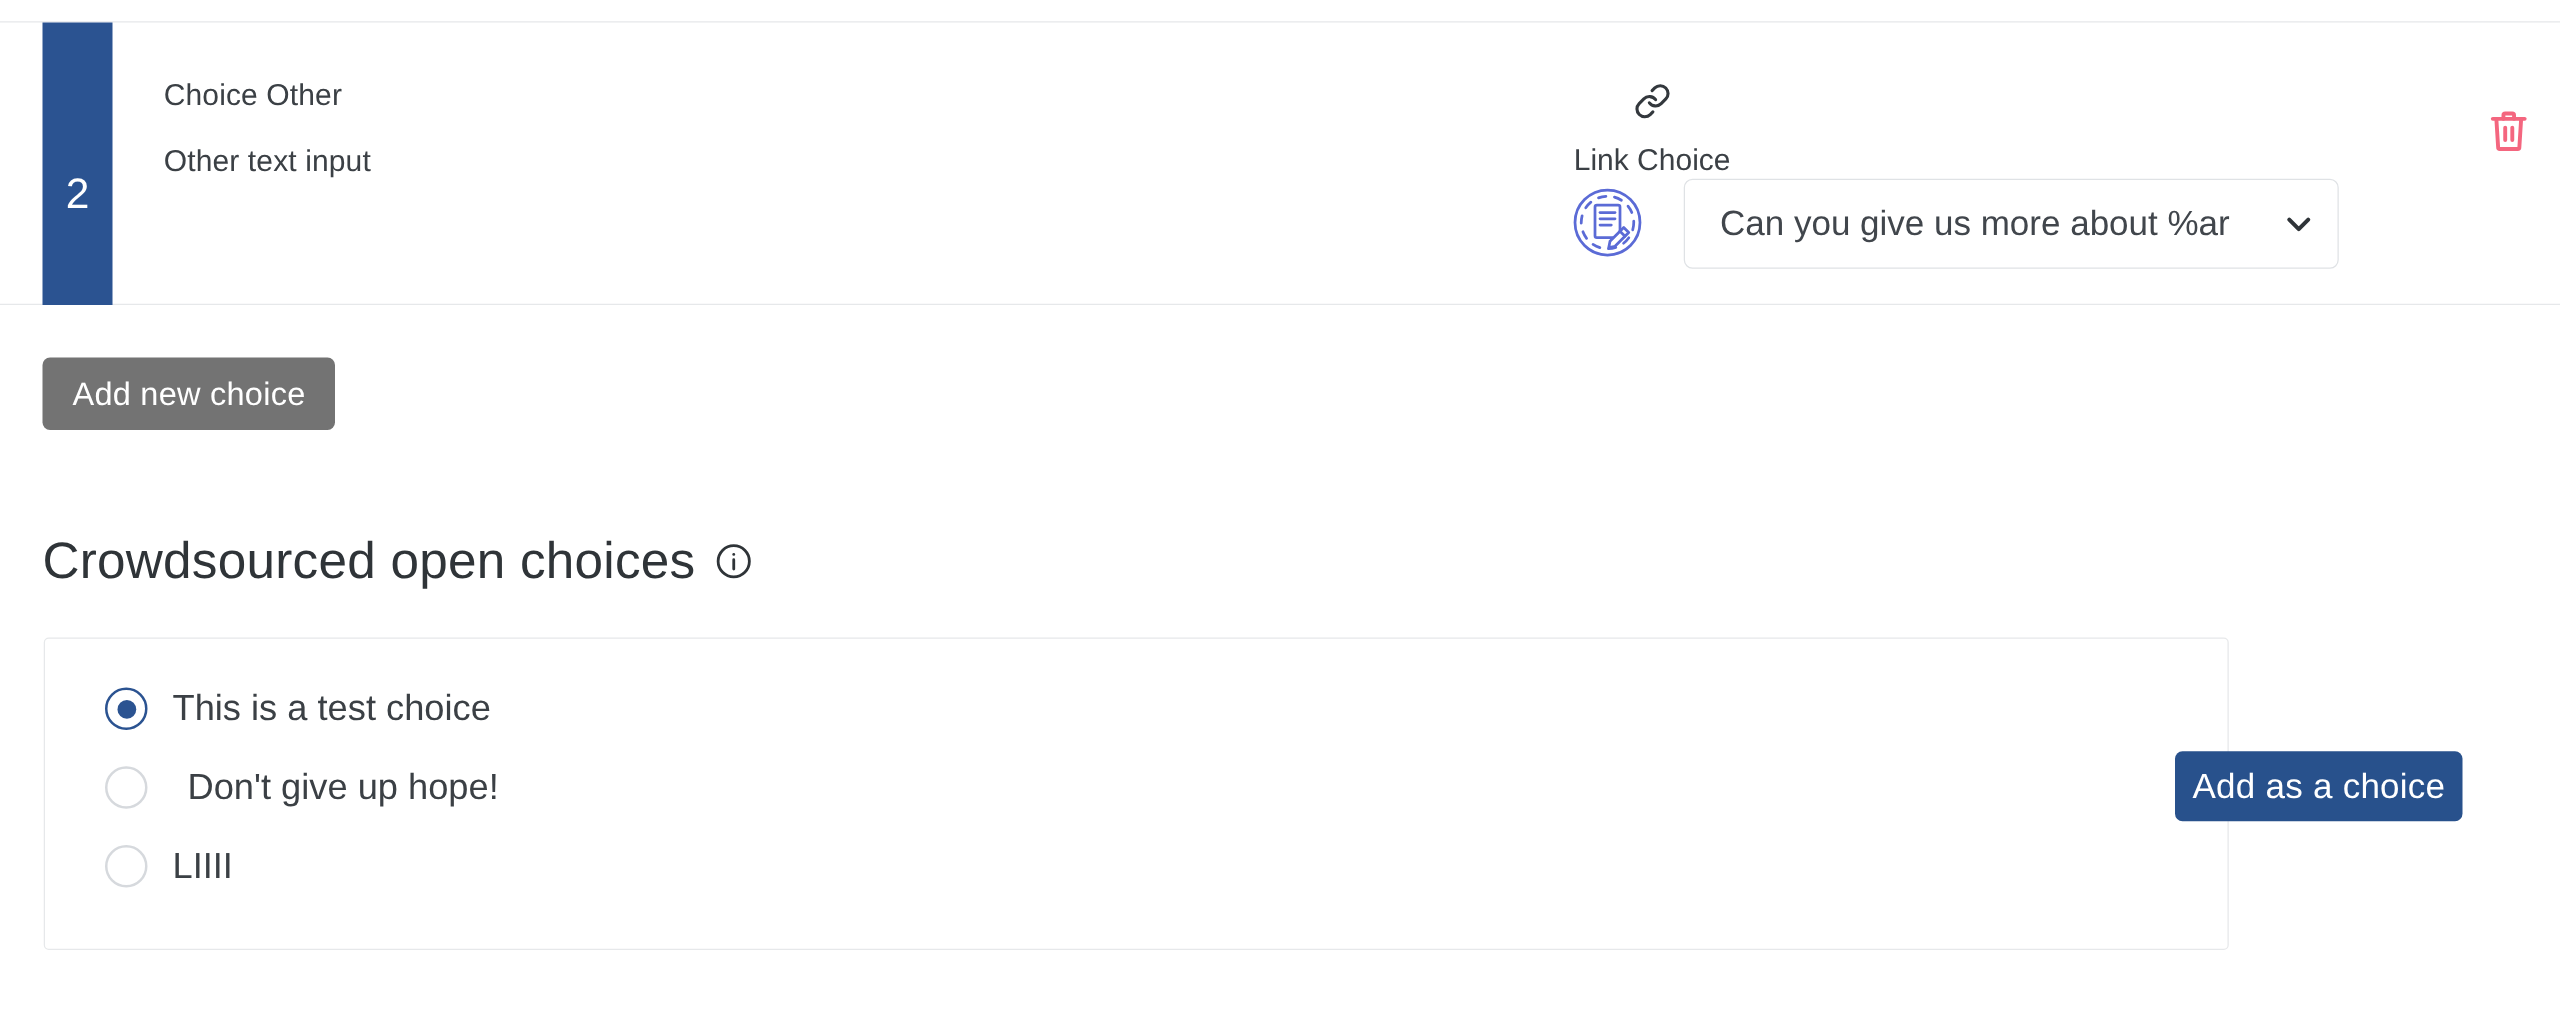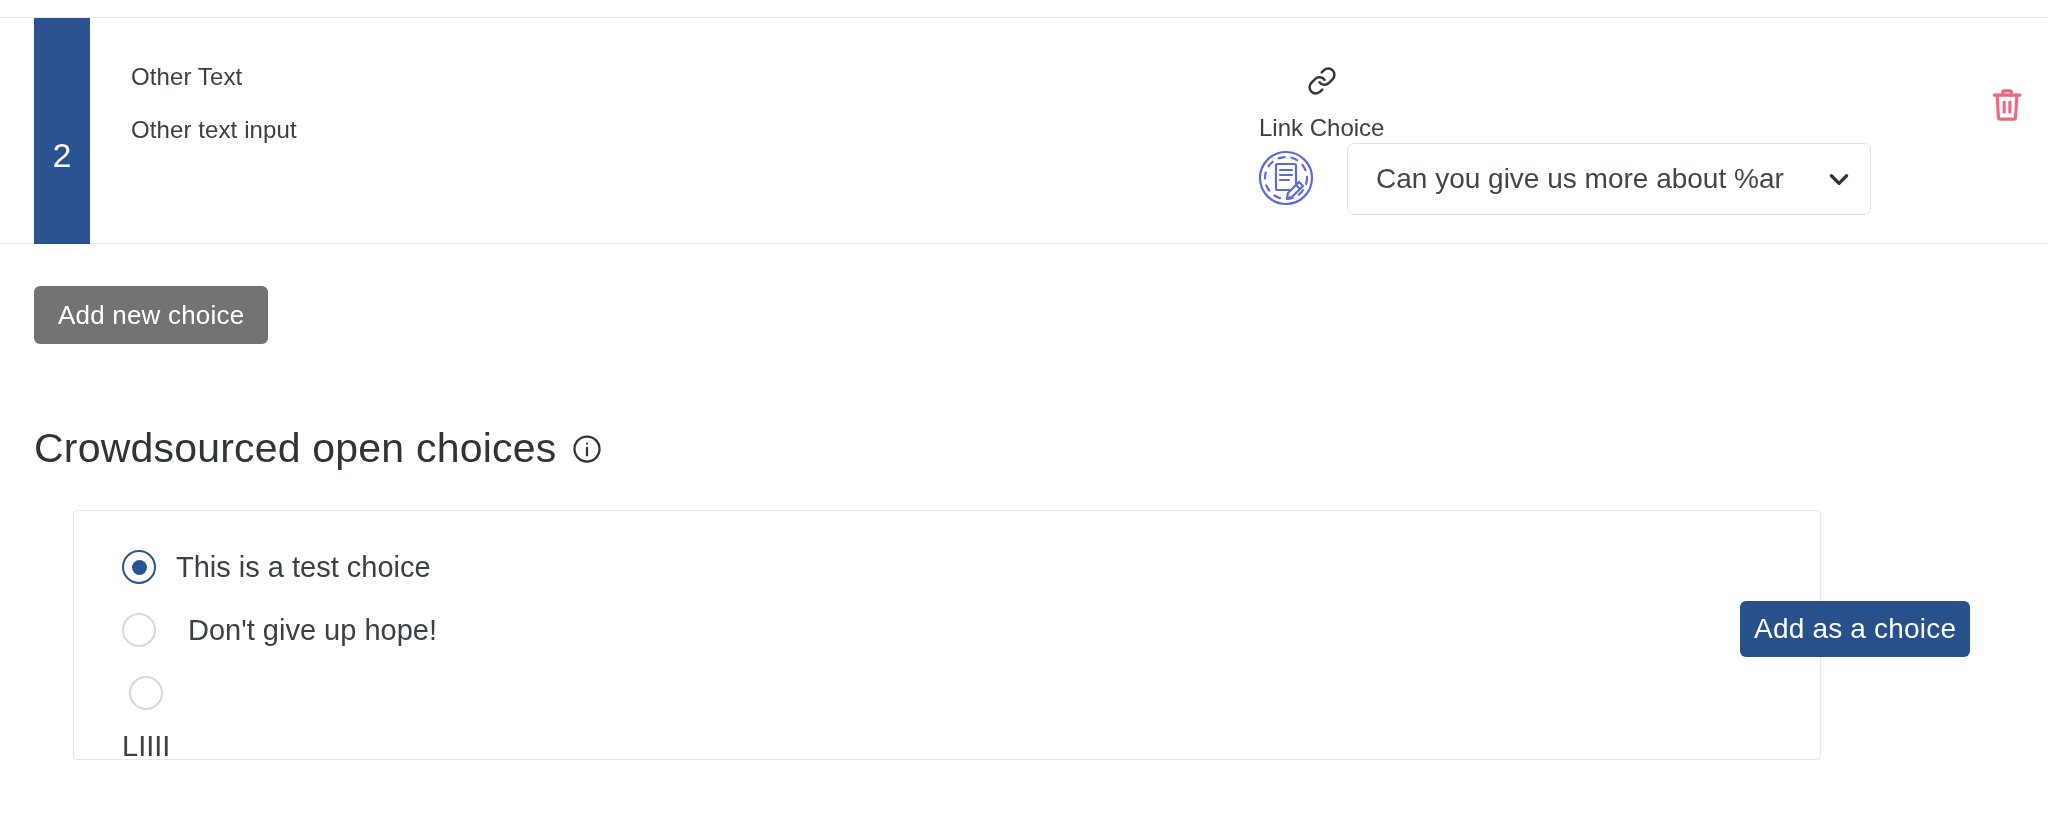--- a/index.html
+++ b/index.html
@@ -168,21 +168,20 @@
   #crowdsourced-box {
     position: absolute;
     left: 35px;
     top: 510px;
     width: 1748px;
     height: 250px;
     border: 1px solid #e6e8ea;
     border-radius: 4px;
     box-sizing: border-box;
     background: #ffffff;
-    margin-left: 38px;
   }
 
   .open-choice-row {
     position: absolute;
     left: 48px;
     display: flex;
     align-items: center;
     gap: 20px;
     cursor: pointer;
   }
@@ -234,21 +233,21 @@
 </style>
 </head>
 <body>
 
 <div id="choice-row">
 
   <div id="choice-index-bar">
     <span>2</span>
   </div>
 
-  <div class="choice-label" id="choice-text-label">Other Text</div>
+  <div class="choice-label" id="choice-text-label">Choice Other</div>
 
   <div class="choice-label" id="other-input-label">Other text input</div>
 
   <div id="link-choice">
     <span>
       <svg width="30" height="30" viewBox="0 0 24 24" fill="none" stroke="#33383d" stroke-width="2" stroke-linecap="round" stroke-linejoin="round">
         <path d="M10 13a5 5 0 0 0 7.54.54l3-3a5 5 0 0 0-7.07-7.07l-1.72 1.71"></path>
         <path d="M14 11a5 5 0 0 0-7.54-.54l-3 3a5 5 0 0 0 7.07 7.07l1.71-1.71"></path>
       </svg>
     </span>
@@ -307,20 +306,20 @@
   <div class="open-choice-row selected" style="top:39px;">
     <span class="radio"></span>
     <span class="txt">This is a test choice</span>
   </div>
 
   <div class="open-choice-row" style="top:102px;gap:32px;">
     <span class="radio"></span>
     <span class="txt">Don't give up hope!</span>
   </div>
 
-  <div class="open-choice-row" style="top:165px;flex-direction:column;">
+  <div class="open-choice-row" style="top:165px;">
     <span class="radio"></span>
     <span class="txt">LIIII</span>
   </div>
 
 </div>
 
 <button id="add-as-choice">Add as a choice</button>
 
 </body></html>

